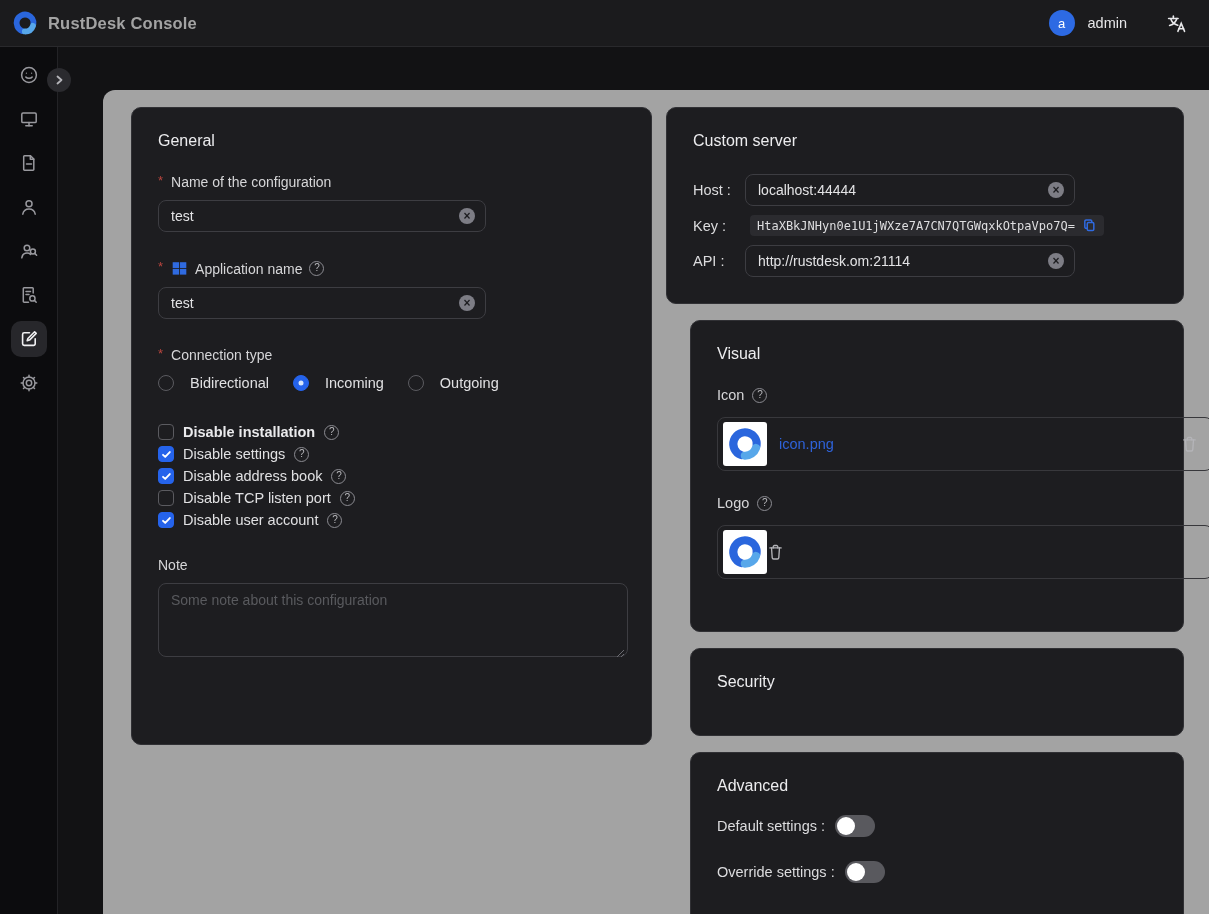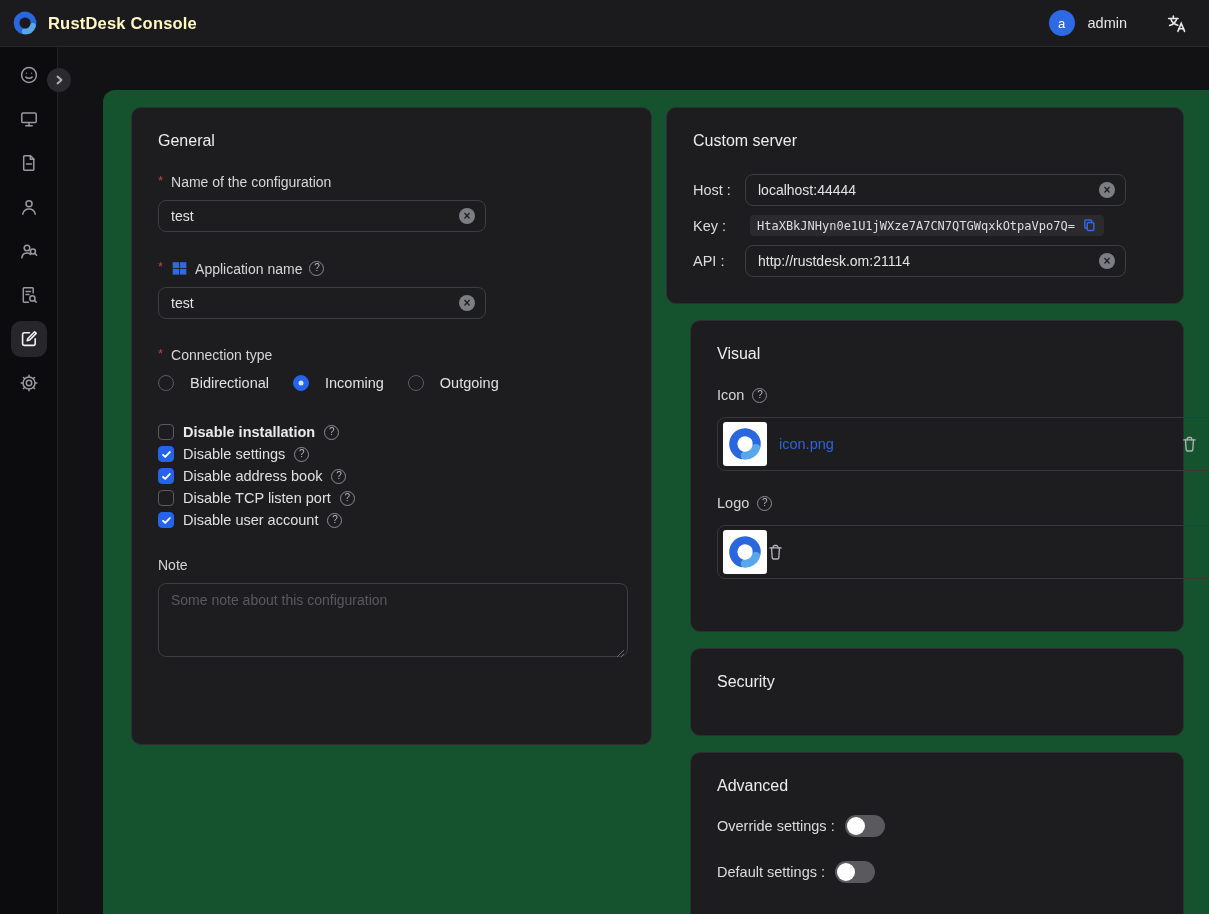--- a/index.html
+++ b/index.html
@@ -15,21 +15,21 @@
 
   
   .topbar {
     position: absolute; top: 0; left: 0; right: 0; height: 47px;
     background: #1b1b1d; border-bottom: 1px solid #29292c;
     display: flex; align-items: center; justify-content: space-between;
     padding: 0 22px 0 12px; z-index: 30;
   }
   .brand { display: flex; align-items: center; gap: 10px; }
   .brand .logo { width: 26px; height: 26px; }
-  .brand-title { font-size: 16.5px; font-weight: 700; color: #fef9c3; letter-spacing: .2px; }
+  .brand-title { font-size: 16.5px; font-weight: 700; color: #a3a3a3; letter-spacing: .2px; }
   .topbar-right { display: flex; align-items: center; gap: 13px; }
   .avatar {
     width: 26px; height: 26px; border-radius: 50%; background: #2d6ae3;
     color: #fff; font-size: 13px; display: flex; align-items: center; justify-content: center;
     cursor: pointer;
   }
   .username { font-size: 14.5px; color: #e6e6e8; cursor: pointer; }
   .translate-btn { margin-left: 26px; cursor: pointer; background: none; border: none; }
 
   
@@ -49,21 +49,21 @@
   .side-item.active svg { stroke: #f0f0f2; }
   .expand-btn {
     position: absolute; left: 47px; top: 68px; width: 24px; height: 24px;
     border-radius: 50%; background: #2b2b2f; border: none; z-index: 25;
     display: flex; align-items: center; justify-content: center; cursor: pointer;
   }
 
   
   .panel {
     position: absolute; left: 103px; top: 90px; right: 0; bottom: 0;
-    background: #14532d; border-top-left-radius: 12px; overflow: hidden;
+    background: #a3a3a3; border-top-left-radius: 12px; overflow: hidden;
   }
   .card {
     background: #1d1d20; border: 1px solid #303034; border-radius: 10px;
     padding: 24px 26px;
   }
   .card-general { position: absolute; left: 28px; top: 17px; width: 521px; height: 638px; }
   .col-right { position: absolute; left: 563px; top: 17px; width: 518px; }
   .card + .card { margin-top: 16px; margin-left: 24px; }
   .card-advanced { height: 250px; }
 
@@ -120,21 +120,21 @@
     width: 100%; height: 74px; background: transparent; border: 1px solid #3d3d42;
     border-radius: 8px; resize: none; padding: 8px 12px; color: #e0e0e2;
     font-size: 14px; font-family: "Liberation Sans", sans-serif; outline: none;
   }
   .note-wrap textarea::placeholder { color: #595a5e; }
   .resize-corner { position: absolute; right: 3px; bottom: 3px; pointer-events: none; }
 
   
   .srv-row { display: flex; align-items: center; margin-bottom: 9px; }
   .srv-label { width: 52px; flex: none; font-size: 14.5px; color: #dcdcde; }
-  .srv-row .text-input { width: 381px; }
+  .srv-row .text-input { width: 330px; }
   .key-chip {
     display: inline-flex; align-items: center; gap: 7px;
     background: #2b2b2f; border-radius: 4px; padding: 3px 7px; margin-left: 5px;
   }
   .key-chip code { font-family: "DejaVu Sans Mono", monospace; font-size: 12px; color: #dedee0; letter-spacing: 0; }
   .copy-btn { background: none; border: none; cursor: pointer; padding: 0; }
 
   
   .visual-label { font-size: 14.5px; color: #d6d6d8; display: flex; align-items: center; gap: 8px; margin-bottom: 14px; }
   .file-box {
@@ -433,27 +433,27 @@
       </div>
     </section>
 
     <section class="card">
       <h2 class="card-title" style="margin-bottom:20px">Security</h2>
     </section>
 
     <section class="card card-advanced">
       <h2 class="card-title" style="margin-bottom:20px">Advanced</h2>
       <div class="toggle-row">
+        <span class="t-label">Default settings :</span>
+        <button class="toggle">
+            <span class="knob"></span>
+          </button>
+      </div>
+      <div class="toggle-row">
         <span class="t-label">Override settings :</span>
         <button class="toggle">
             <span class="knob"></span>
           </button>
       </div>
-      <div class="toggle-row">
-        <span class="t-label">Default settings :</span>
-        <button class="toggle">
-            <span class="knob"></span>
-          </button>
-      </div>
     </section>
 
   </div>
 </main>
 
 </body></html>

